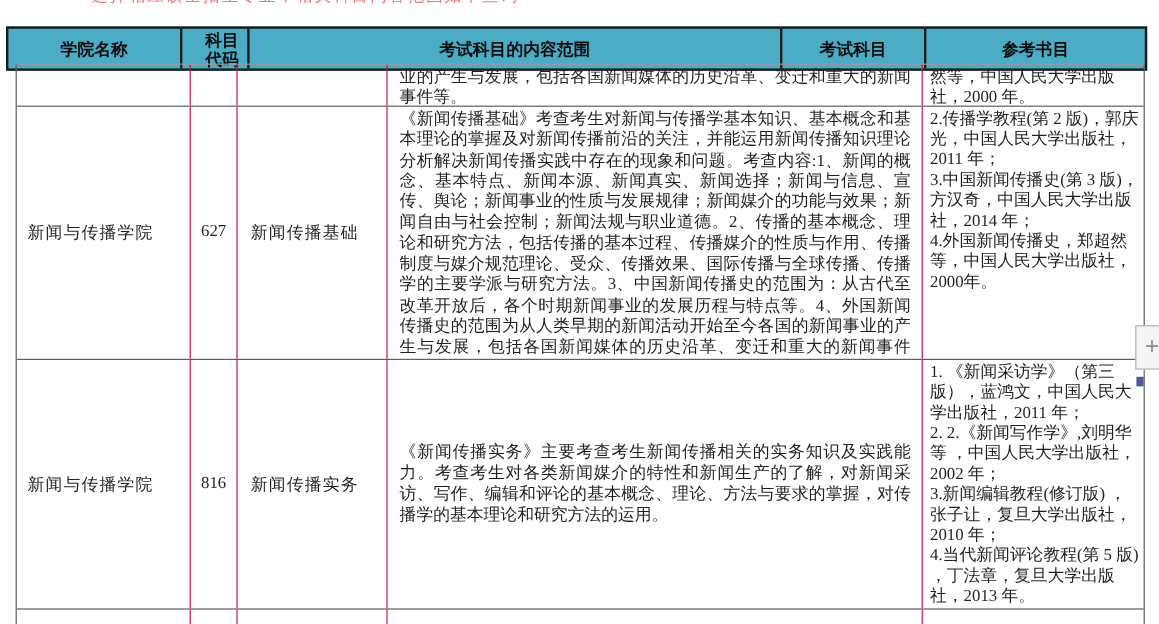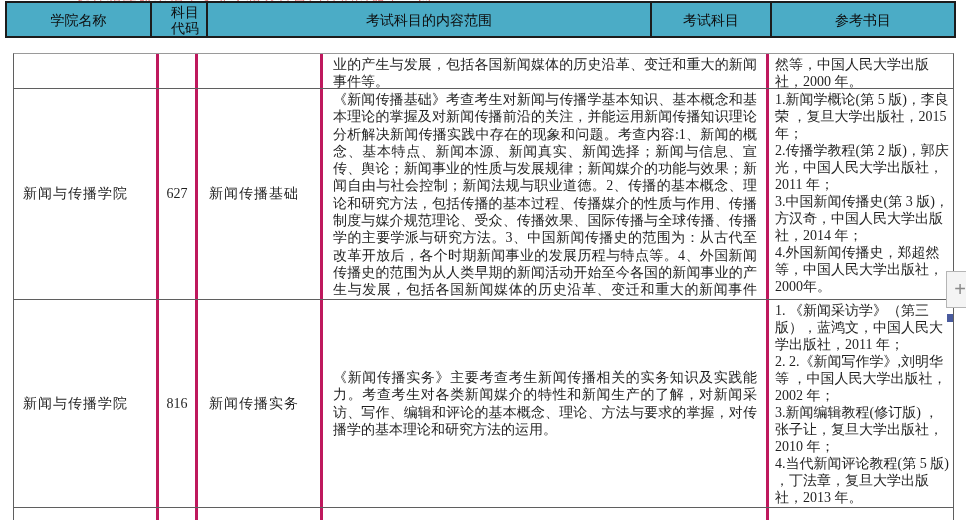--- a/index.html
+++ b/index.html
@@ -5,35 +5,35 @@
   html,body{margin:0;padding:0;background:#fff;}
   #screen{
     position:relative;width:966px;height:520px;background:#ffffff;
     overflow:hidden;font-family:"Liberation Serif","DejaVu Serif",serif;color:#1f1f1f;
   }
   
   .top-note-clip{position:absolute;top:0;left:76px;width:400px;height:5px;overflow:hidden;}
   .top-note-clip span{display:block;margin-top:-12px;font-size:14px;color:#e87a7a;letter-spacing:1.5px;font-family:"Liberation Sans",sans-serif;}
   
   .thead{
-    position:absolute;left:5px;top:1px;width:951px;height:37px;
+    position:absolute;left:5px;top:22px;width:951px;height:37px;
     display:flex;background:#4BACC6;border:2px solid #1c1c1c;box-sizing:border-box;
-    font-family:"Liberation Sans","DejaVu Sans",sans-serif;font-weight:400;font-size:14px;color:#0d0d0d;
+    font-family:"Liberation Sans","DejaVu Sans",sans-serif;font-weight:700;font-size:14px;color:#0d0d0d;
   }
   .th{display:flex;align-items:center;justify-content:center;text-align:center;
       border-right:2px solid #1c1c1c;box-sizing:border-box;line-height:16px;padding:0 2px;}
   .th:last-child{border-right:none;flex:1;}
   
   .tbody{
     position:absolute;left:13px;top:53px;width:941px;
     border-top:1px solid #9a9a9a;border-left:1px solid #5f5f5f;border-right:1px solid #5f5f5f;
     box-sizing:border-box;font-size:14px;
   }
   .tr{display:flex;border-bottom:1px solid #5f5f5f;box-sizing:border-box;}
-  .td{border-right:3px solid #be185d;box-sizing:border-box;overflow:hidden;}
+  .td{border-right:1px solid #be185d;box-sizing:border-box;overflow:hidden;}
   .td:last-child{border-right:none;}
   .td.college{width:145px;display:flex;align-items:center;padding-left:9px;letter-spacing:1px;text-align:center;}
   .td.code{width:39px;display:flex;align-items:center;justify-content:center;}
   .td.subject{width:125px;display:flex;align-items:center;padding-left:11px;letter-spacing:1px;}
   .td.content{width:446px;padding:2px 9px 2px 10px;line-height:17.3px;text-align:justify;}
   .td.content.vcenter{display:flex;align-items:center;}
   .td.refs{flex:1;padding:2px 4px 2px 6px;line-height:17px;}
   .refs .ref-line{margin:0;}
   
   .plus-btn{
@@ -72,21 +72,20 @@
         <div class="ref-line">然等，中国人民大学出版社，2000 年。</div>
       </div>
     </div>
 
     <div class="tr" style="height:211px;">
       <div class="td college">新闻与传播学院</div>
       <div class="td code">627</div>
       <div class="td subject">新闻传播基础</div>
       <div class="td content">《新闻传播基础》考查考生对新闻与传播学基本知识、基本概念和基本理论的掌握及对新闻传播前沿的关注，并能运用新闻传播知识理论分析解决新闻传播实践中存在的现象和问题。考查内容:1、新闻的概念、基本特点、新闻本源、新闻真实、新闻选择；新闻与信息、宣传、舆论；新闻事业的性质与发展规律；新闻媒介的功能与效果；新闻自由与社会控制；新闻法规与职业道德。2、传播的基本概念、理论和研究方法，包括传播的基本过程、传播媒介的性质与作用、传播制度与媒介规范理论、受众、传播效果、国际传播与全球传播、传播学的主要学派与研究方法。3、中国新闻传播史的范围为：从古代至改革开放后，各个时期新闻事业的发展历程与特点等。4、外国新闻传播史的范围为从人类早期的新闻活动开始至今各国的新闻事业的产生与发展，包括各国新闻媒体的历史沿革、变迁和重大的新闻事件等。</div>
       <div class="td refs">
-        <div class="ref-line">1.新闻学概论(第 5 版)，李良荣 ，复旦大学出版社，2015年；</div>
         <div class="ref-line">2.传播学教程(第 2 版)，郭庆光，中国人民大学出版社，2011 年；</div>
         <div class="ref-line">3.中国新闻传播史(第 3 版)，方汉奇，中国人民大学出版社，2014 年；</div>
         <div class="ref-line">4.外国新闻传播史，郑超然等，中国人民大学出版社，2000年。</div>
       </div>
     </div>
 
     <div class="tr" style="height:208px;">
       <div class="td college">新闻与传播学院</div>
       <div class="td code">816</div>
       <div class="td subject">新闻传播实务</div>

